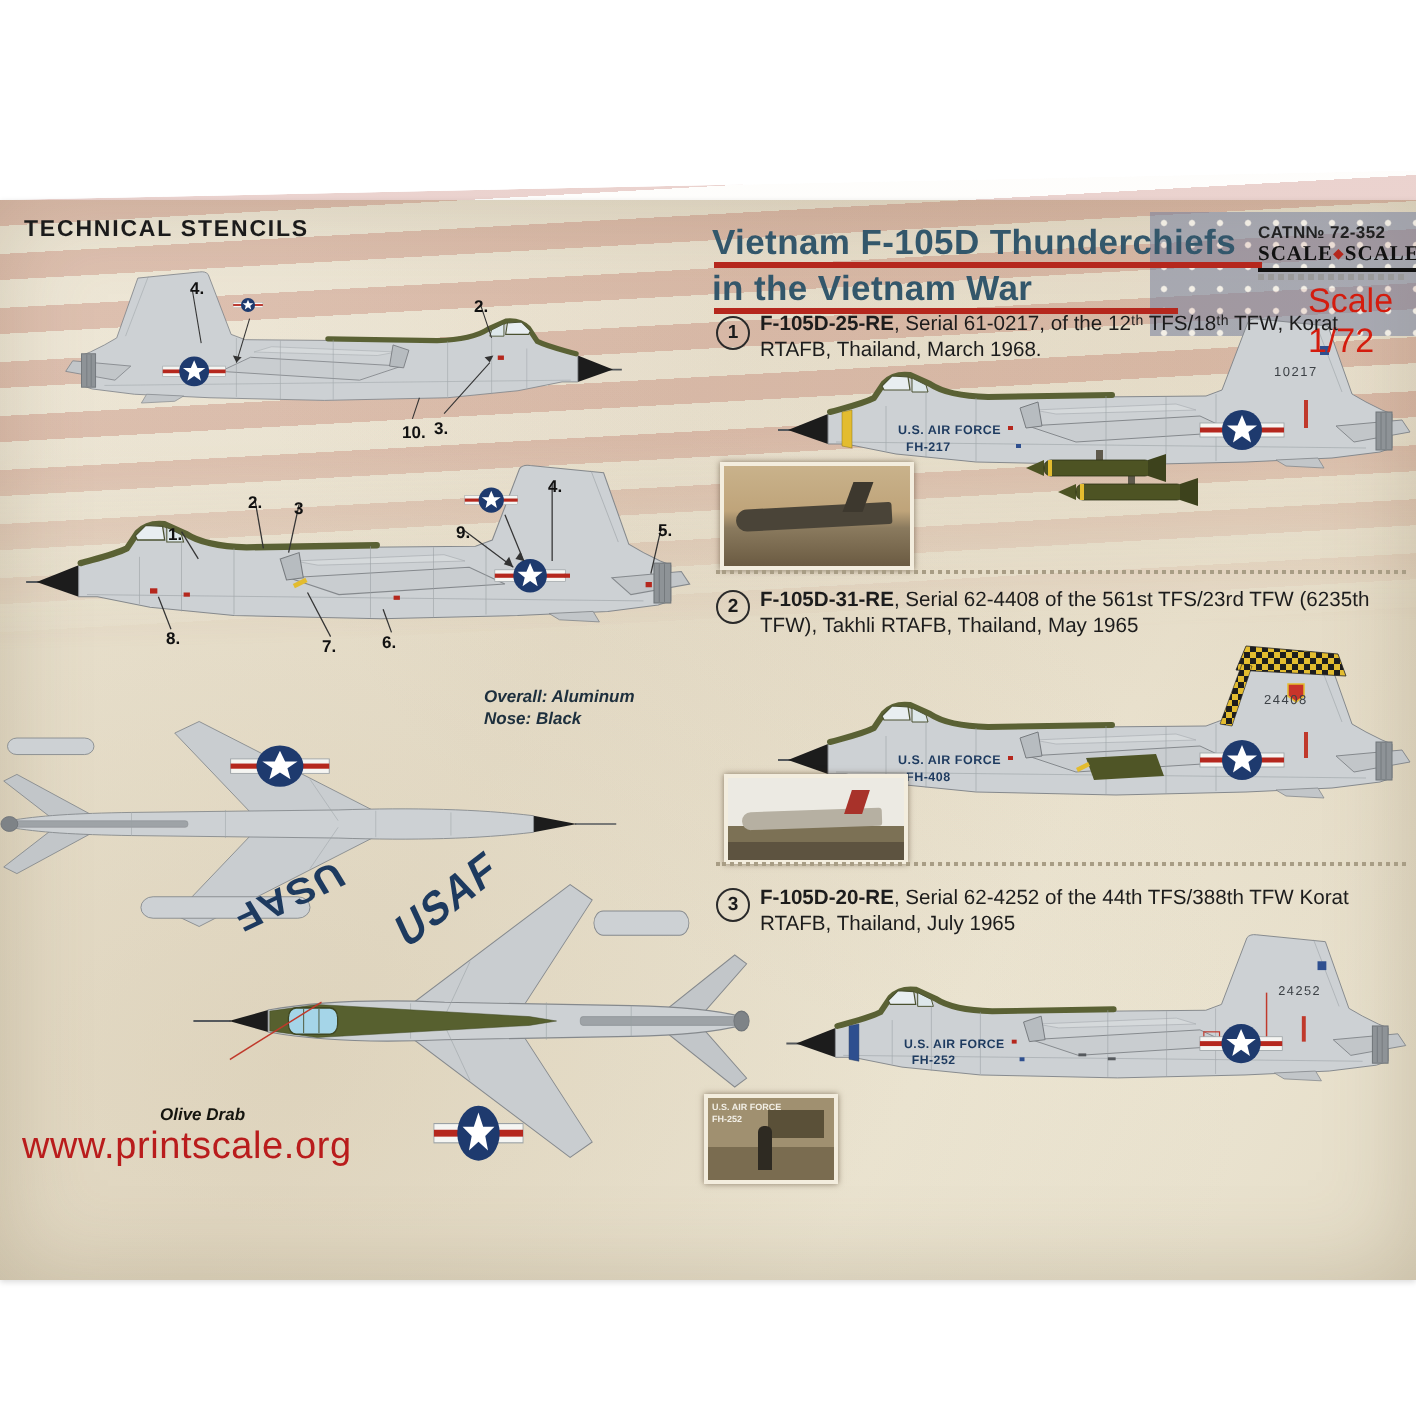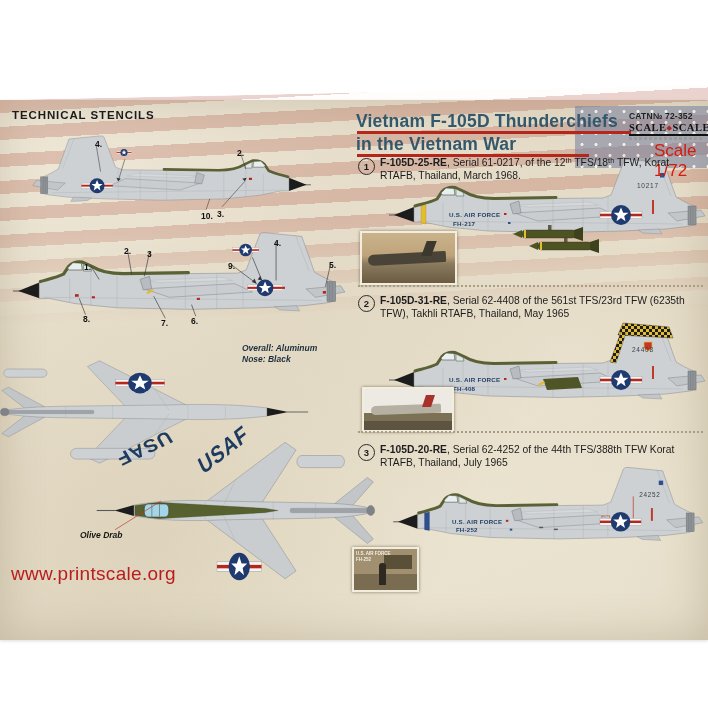--- a/index.html
+++ b/index.html
@@ -31,21 +31,21 @@
   .brand .diamond{color:#b5271d;font-size:7px;vertical-align:1px}
   .brand-sub{left:629px;top:137px;width:74px;height:3px;
     background:repeating-linear-gradient(90deg,#9a9a9a 0 3px,transparent 3px 5px)}
   .scale-note{left:654px;top:141px;font-size:17px;font-weight:normal;color:#d41c0e}
   .sec-num{width:15px;height:15px;border:1.6px solid #2a2a2a;border-radius:50%;font-size:9.5px;
     font-weight:bold;text-align:center;line-height:15px;color:#1c1c1c}
   .sec-text{width:326px;font-size:10.3px;line-height:13px;color:#1c1c1c}
   .sec-text .b{font-weight:bold}
   .dotline{width:345px;border-top:2px dotted #a89d85}
   .note{left:242px;top:343px;font-size:8.5px;font-weight:bold;font-style:italic;color:#1d2f3d;line-height:10.5px}
-  .olive-label{left:80px;top:530px;font-size:8.5px;font-weight:bold;font-style:italic;color:#15150f}
+  .olive-label{left:80px;top:552px;font-size:8.5px;font-weight:bold;font-style:italic;color:#15150f}
   .website{left:11px;top:563px;font-size:19px;color:#b91c1c;letter-spacing:.3px}
   .co{font-size:8.5px;font-weight:bold;color:#111}
   
   svg.draw{overflow:visible}
   svg text{font-family:"Liberation Sans","DejaVu Sans",sans-serif}
   .photo{border:2.5px solid #f3edde;box-shadow:0 0 3px rgba(60,40,20,.55);overflow:hidden}
   .photo .jet{position:absolute;background:#4a4438}
   .cap{position:absolute;left:2px;top:2px;font-size:4.5px;line-height:5.5px;color:#f2efe6;font-weight:bold}
 </style>
 </head>

